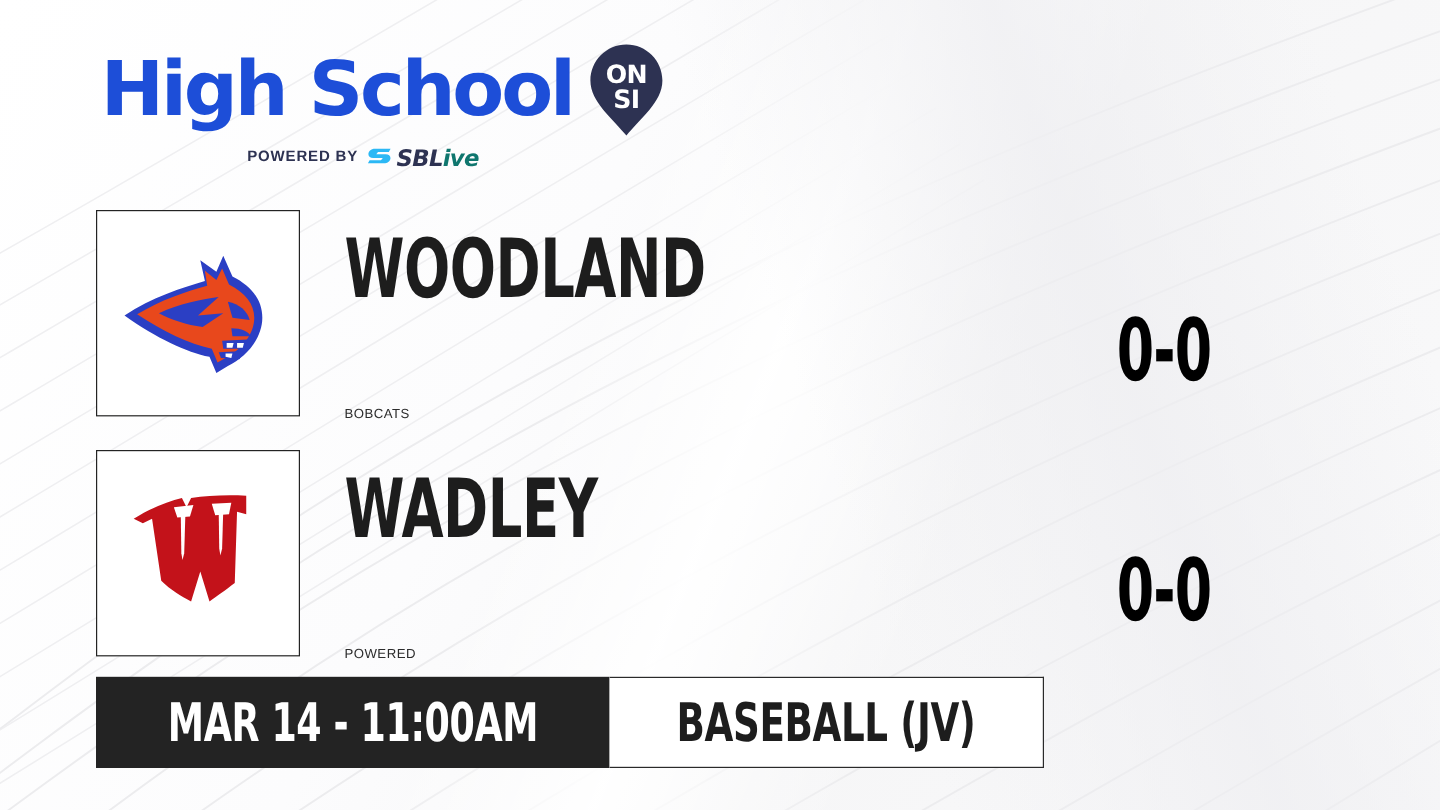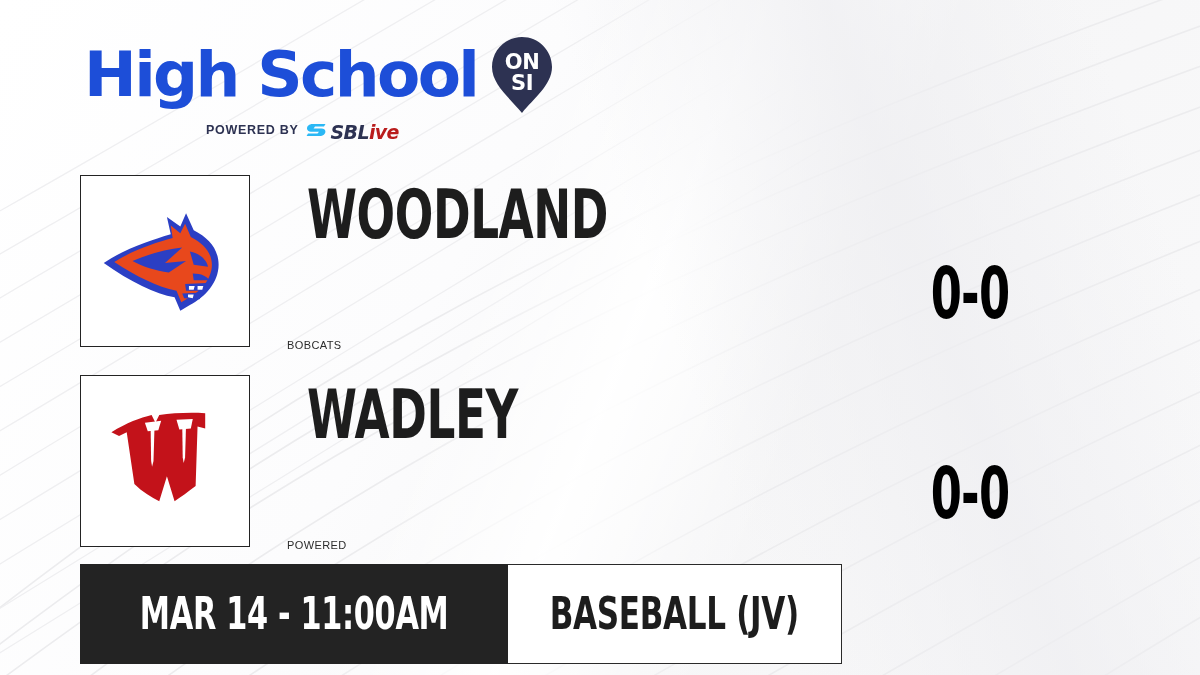--- a/index.html
+++ b/index.html
@@ -69,37 +69,37 @@
     font-size:12.5px; font-weight:bold; letter-spacing:0.7px;
     color:#2d3252;
   }
   .sblive-mark { display:flex; align-items:center; gap:3px; }
   .sblive-bolt { width:21px; height:19px; }
   .sblive-word {
     font-family:"DejaVu Sans", sans-serif;
     font-size:19px; font-weight:bold; font-style:italic;
     letter-spacing:-0.6px; color:#2d3252; line-height:1;
   }
-  .sblive-word .lite { color:#b91c1c; }
+  .sblive-word .lite { color:#0f766e; }
 
   
   .row { position:absolute; left:80px; }
   .row-a { top:175px; }
   .row-b { top:375px; }
 
   .logo-box {
     position:absolute; left:0; top:0;
     width:170px; height:172px;
     background:#ffffff;
     border:1.5px solid #232323;
     display:flex; align-items:center; justify-content:center;
   }
   .logo-art { width:134px; height:134px; }
 
-  .team-block { position:absolute; left:207px; top:6px; width:640px;margin-left:20px; }
+  .team-block { position:absolute; left:207px; top:16px; width:640px; }
 
   .team-name {
     font-family:"DejaVu Sans", sans-serif;
     font-size:54px; font-weight:bold;
     letter-spacing:-0.5px;
     color:#1d1d1d;
     line-height:1;
     transform:scaleX(0.84) scaleY(1.26);
     transform-origin:left top;
     white-space:nowrap;
@@ -124,41 +124,41 @@
     white-space:nowrap;
     text-align:center;
     width:200px;
   }
   .score-a { left:870px; top:258px; }
   .score-b { left:870px; top:458px; }
 
   
   .info-bar {
     position:absolute; left:80px; top:564px;
-    height:100px; display:flex; align-items:stretch;
+    height:76px; display:flex; align-items:stretch;
   }
   .info-when {
     background:#232323;
     display:flex; align-items:center; justify-content:center;
     padding:0 26px;
   }
   .info-when .txt {
     font-family:"DejaVu Sans", sans-serif;
     font-size:37px; font-weight:bold;
     color:#ffffff; line-height:1;
     letter-spacing:-0.4px;
     transform:scaleX(0.82) scaleY(1.2);
     white-space:nowrap;
   }
   .info-sport {
     background:#ffffff;
     border:1.5px solid #2a2a2a;
     border-left:none;
     display:flex; align-items:center; justify-content:center;
-    padding:0 18px;
+    padding:0 32px;
   }
   .info-sport .txt {
     font-family:"DejaVu Sans", sans-serif;
     font-size:37px; font-weight:bold;
     color:#1d1d1d; line-height:1;
     letter-spacing:-0.4px;
     transform:scaleX(0.84) scaleY(1.2);
     white-space:nowrap;
   }
 </style>

